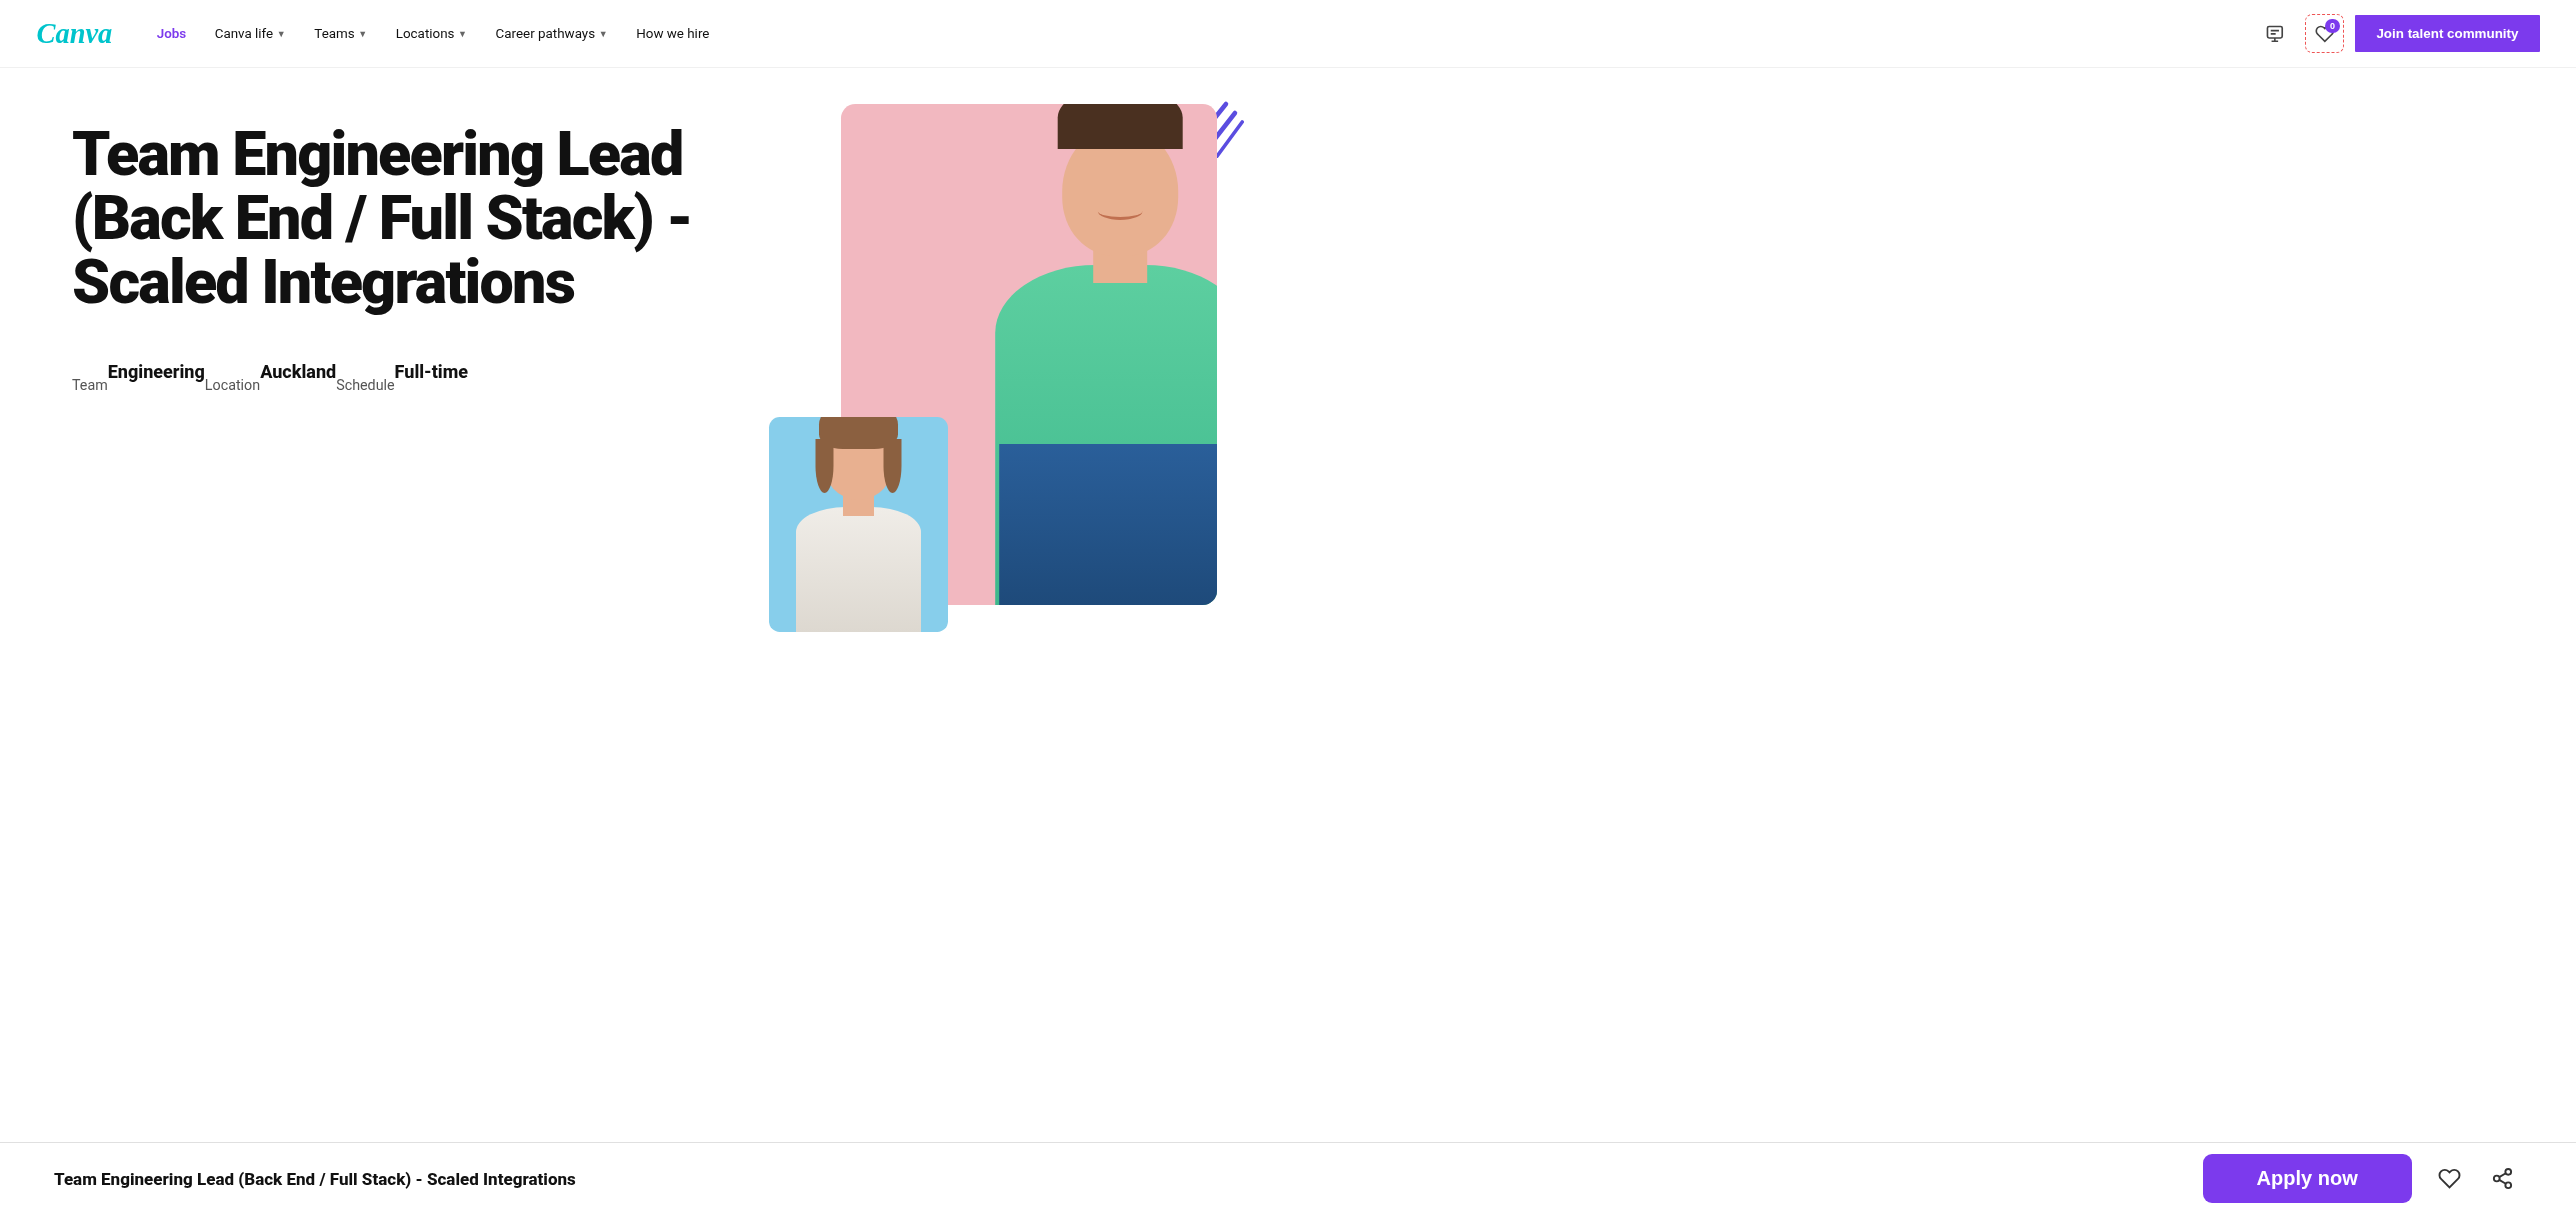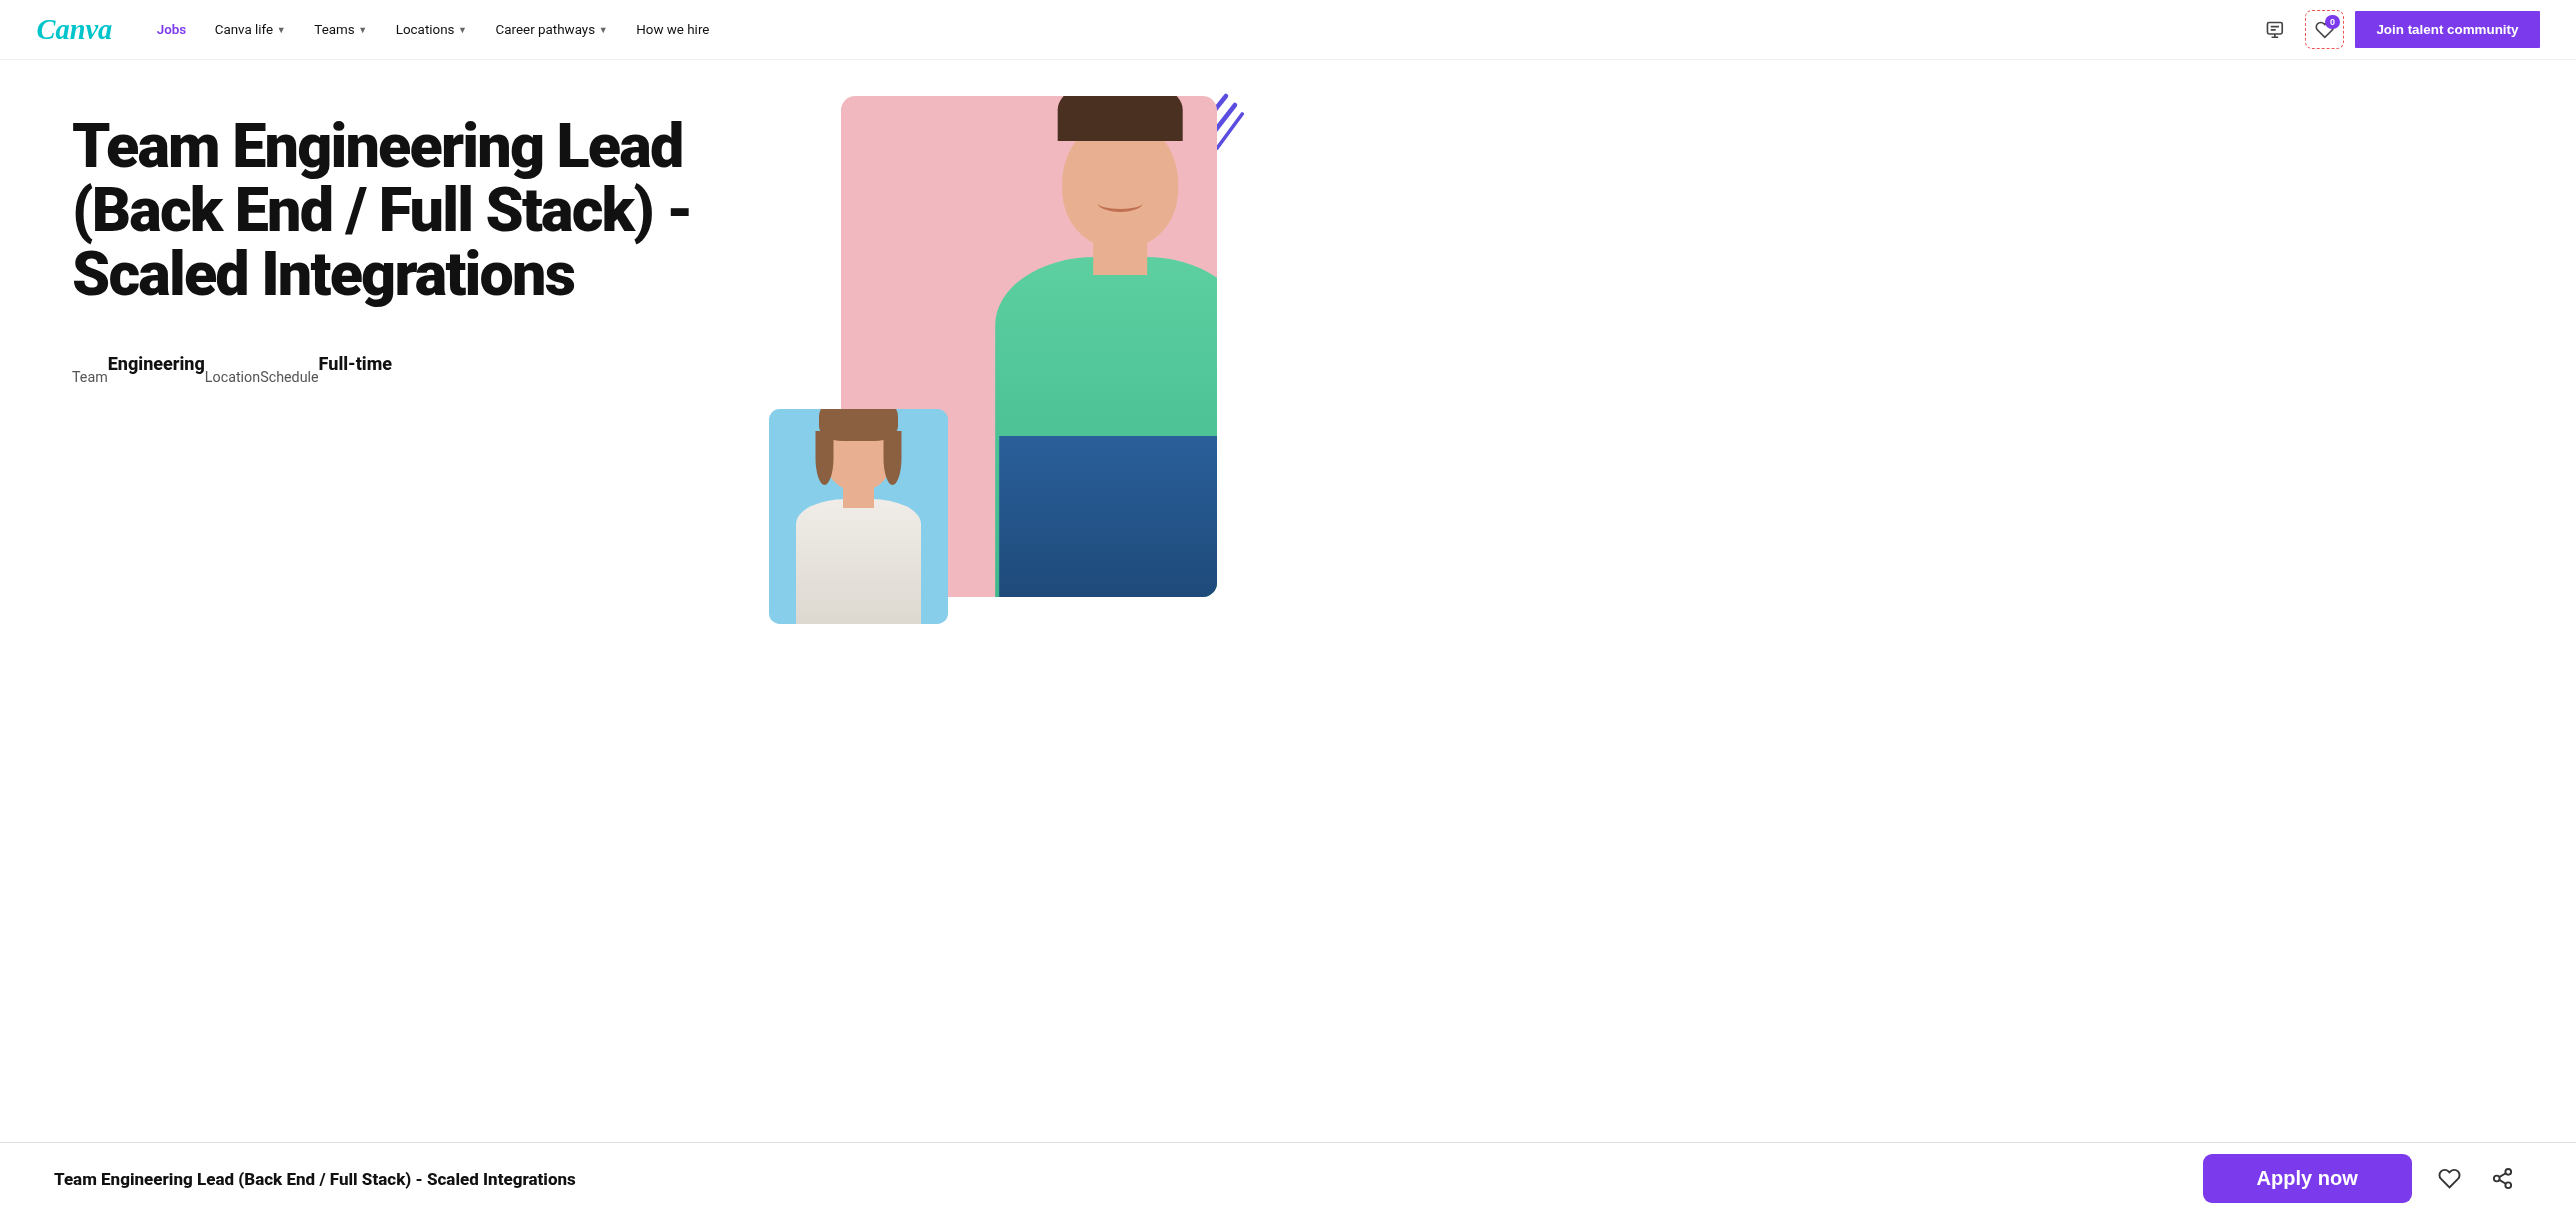--- a/index.html
+++ b/index.html
@@ -8,21 +8,21 @@
       background: #fff;
       width: 100%;
       overflow-x: hidden;
     }
 
     
     .navbar {
       display: flex;
       align-items: center;
       padding: 0 36px;
-      height: 60px;
+      height: 68px;
       border-bottom: 0.9px solid #f0f0f0;
       background: #fff;
       position: relative;
       z-index: 10;
     }
     .logo {
       margin-right: 29px;
       flex-shrink: 0;
     }
     .logo svg {
@@ -279,20 +279,21 @@
 
 <div class="main-content">
   <div class="left-panel">
     <h1 class="job-title">Team Engineering Lead (Back End / Full Stack) - Scaled Integrations</h1>
 
     <div class="job-meta">
       <div class="meta-label">Team</div>
       <div class="meta-value">Engineering</div>
 
       <div class="meta-label">Location</div>
+      <div class="meta-value">Auckland</div>
 
       <div class="meta-label">Schedule</div>
       <div class="meta-value">Full-time</div>
     </div>
   </div>
 
   <div class="right-panel">
 
     <svg class="sketch-lines" viewBox="0 0 80 80">
       <line x1="20" y1="60" x2="60" y2="10" stroke="#5b4de0" stroke-width="5" stroke-linecap="round"></line>

